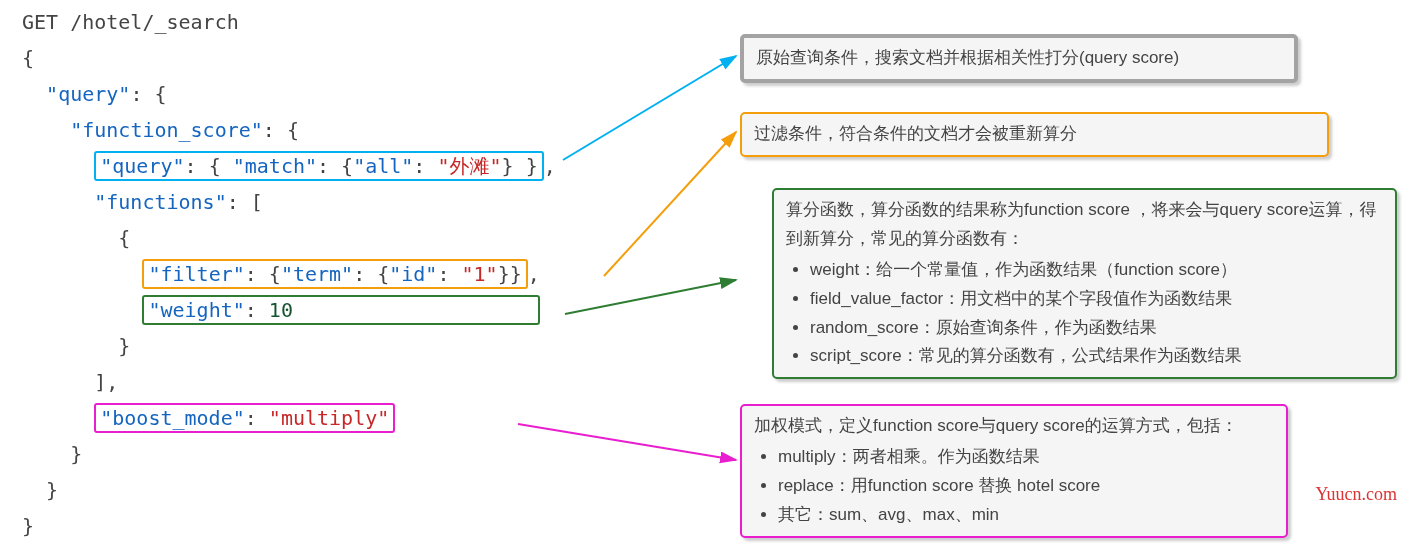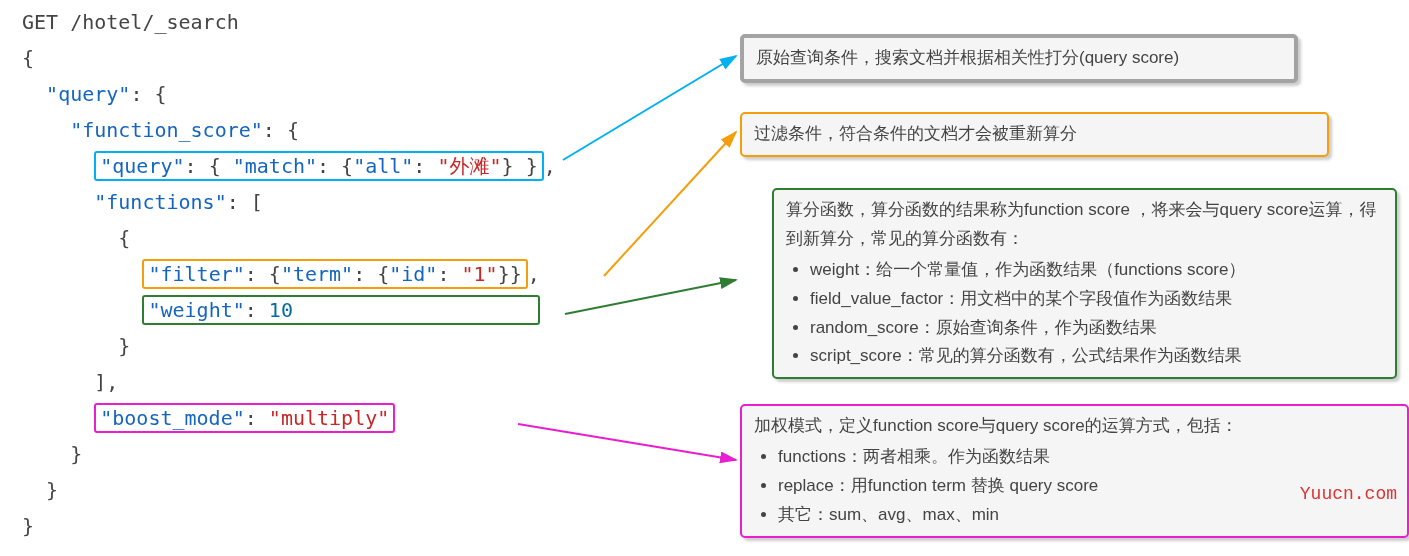--- a/index.html
+++ b/index.html
@@ -13,21 +13,21 @@
   height: 556px;
 }
 .code-area {
   position: absolute;
   left: 22px;
   top: 4px;
 }
 .line { white-space: pre; }
 .kw { color: #444; }
 .key { color: #1565c0; }
-.num { color: #0369a1; }
+.num { color: #14532d; }
 .str { color: #c62828; }
 .brace { color: #444; }
 
 .hl-blue, .hl-orange, .hl-green, .hl-magenta {
   display: inline;
   padding: 1px 4px;
   border-radius: 3px;
 }
 .hl-blue { border: 2px solid #00b0f0; }
 .hl-orange { border: 2px solid #f59e0b; }
@@ -41,37 +41,37 @@
   padding: 6px 12px;
   font-family: -apple-system, "PingFang SC", "Microsoft YaHei", sans-serif;
   font-size: 17px;
   line-height: 1.7;
   color: #444;
   box-shadow: 3px 3px 3px rgba(0,0,0,0.2);
 }
 .callout-blue { border: 4px solid #a3a3a3; left: 740px; top: 34px; width: 558px; }
 .callout-orange { border: 2px solid #f59e0b; left: 740px; top: 112px; width: 589px; }
 .callout-green { border: 2px solid #2e7d32; left: 740px; top: 188px; width: 625px; margin-left: 32px; }
-.callout-magenta { border: 2px solid #e91ecf; left: 740px; top: 404px; width: 669px; }
+.callout-magenta { border: 2px solid #e91ecf; left: 740px; top: 404px; width: 548px; }
 .callout ul { list-style: disc; padding-left: 24px; margin-top: 2px; }
 .callout li { line-height: 1.7; }
 .callout b { font-weight: 400; }
 
 svg.arrows {
   position: absolute;
   left: 0; top: 0;
   width: 1409px; height: 556px;
   pointer-events: none;
 }
 .watermark {
   position: absolute;
   right: 12px;
   bottom: 46px;
   color: #d33;
-  font-family: Liberation Mono, monospace;
+  font-family: Liberation Serif, serif;
   font-size: 18px;
 }
 </style>
 </head>
 <body>
 
 <div class="code-area">
   <div class="line"><span class="kw">GET</span><span class="kw"> /hotel/_search</span></div>
   <div class="line"><span class="brace">{</span></div>
   <div class="line"><span>  </span><span class="key">"query"</span><span class="brace">: {</span></div>
@@ -114,29 +114,29 @@
   <span>原始查询条件，搜索文档并根据相关性打分(query score)</span>
 </div>
 
 <div class="callout callout-orange">
   <span>过滤条件，符合条件的文档才会被重新算分</span>
 </div>
 
 <div class="callout callout-green">
   <span>算分函数，算分函数的结果称为function score ，将来会与query score运算，得到新算分，常见的算分函数有：</span>
   <ul>
-    <li><b>weight</b><span>：给一个常量值，作为函数结果（functions score）</span></li>
+    <li><b>weight</b><span>：给一个常量值，作为函数结果（function score）</span></li>
     <li><b>field_value_factor</b><span>：用文档中的某个字段值作为函数结果</span></li>
     <li><b>random_score</b><span>：原始查询条件，作为函数结果</span></li>
     <li><b>script_score</b><span>：常见的算分函数有，公式结果作为函数结果</span></li>
   </ul>
 </div>
 
 <div class="callout callout-magenta">
   <span>加权模式，定义function score与query score的运算方式，包括：</span>
   <ul>
-    <li><b>functions</b><span>：两者相乘。作为函数结果</span></li>
-    <li><b>replace</b><span>：用function term 替换 query score</span></li>
+    <li><b>multiply</b><span>：两者相乘。作为函数结果</span></li>
+    <li><b>replace</b><span>：用function score 替换 hotel score</span></li>
     <li><b>其它</b><span>：sum、avg、max、min</span></li>
   </ul>
 </div>
 
 <div class="watermark">Yuucn.com</div>
 
 </body></html>

